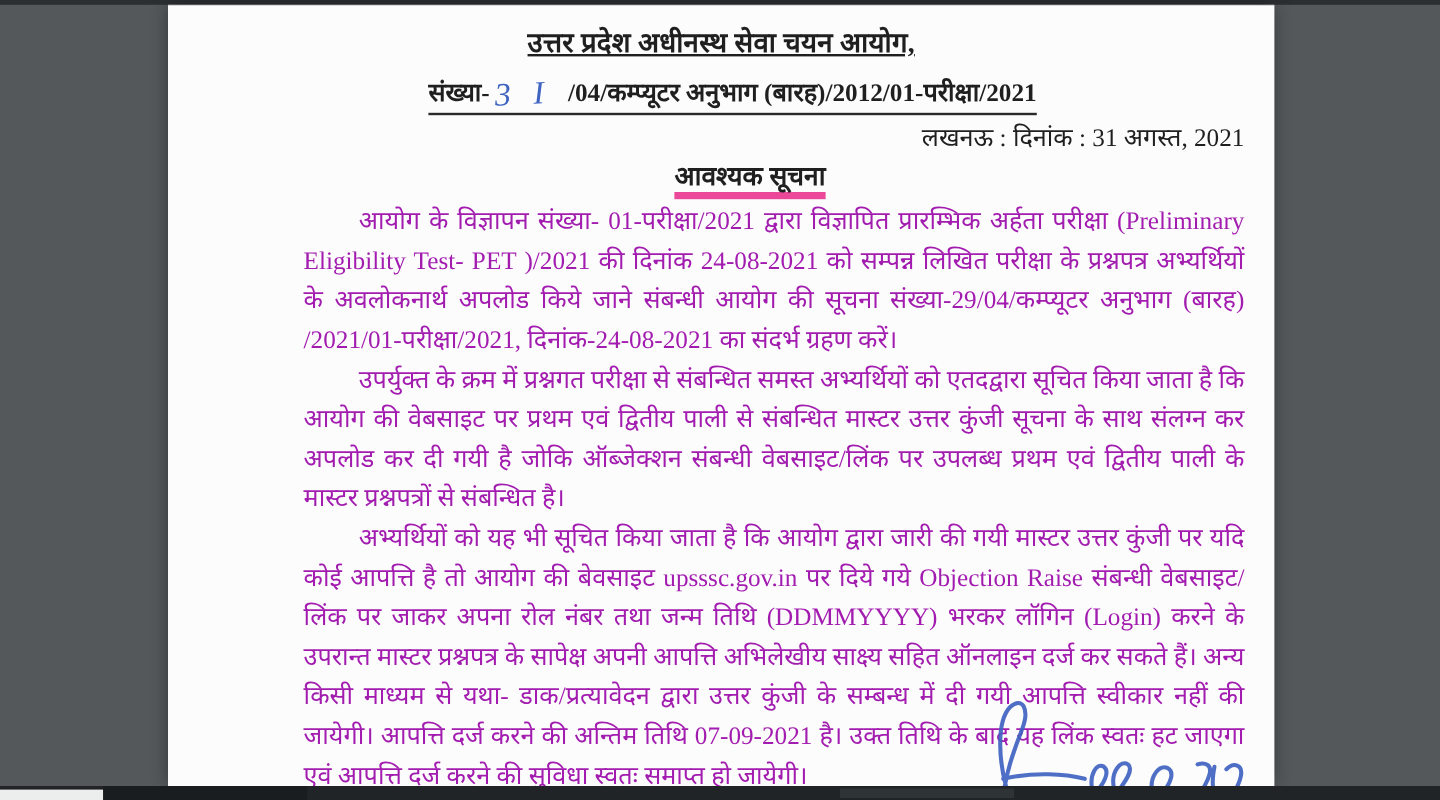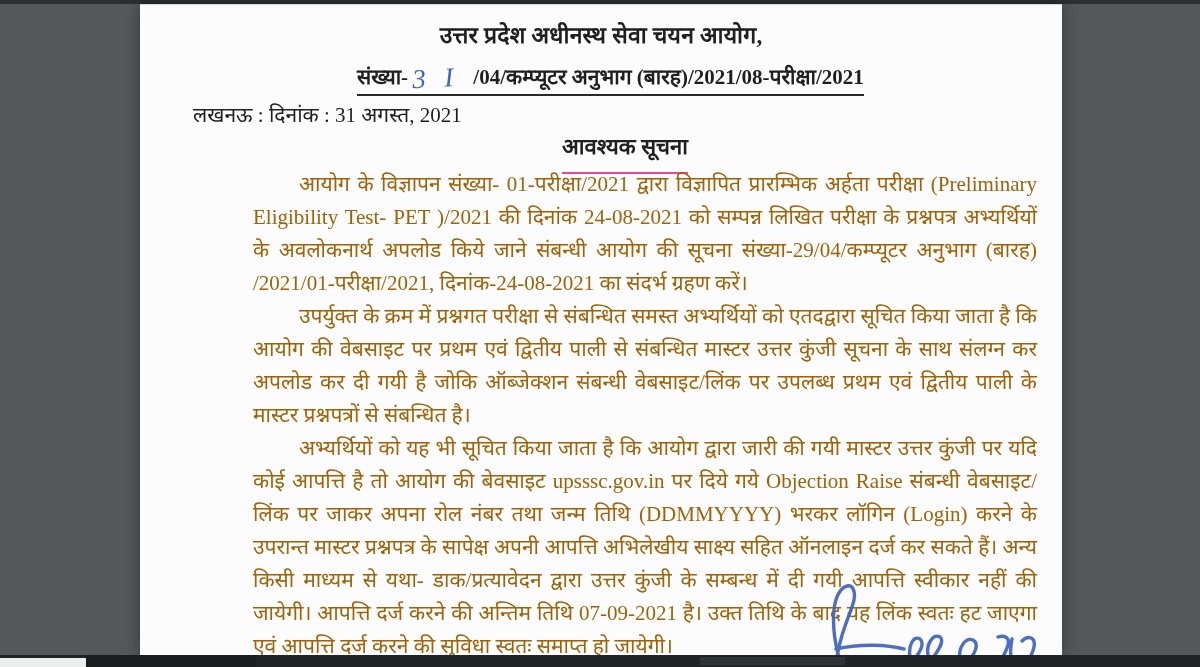--- a/index.html
+++ b/index.html
@@ -31,21 +31,21 @@
     color: #1f1f1f;
     overflow: hidden;
   }
   .paper-inner {
     position: absolute;
     left: 113px;
     right: 25px;
     top: 14px;
   }
   .org-header { text-align: center; font-weight: bold; font-size: 23px; line-height: 35px; letter-spacing: 0.2px; margin-left: -88px; }
-  .org-line { white-space: nowrap; }
+  .org-line { white-space: nowrap; text-decoration: underline; }
   .ref-line {
     margin-top: 7px;
     font-size: 21px;
     font-weight: bold;
     padding-left: 104px;
     line-height: 30px;
   }
   .ref-underline {
     display: inline-block;
     border-bottom: 2px solid #2a2a2a;
@@ -55,45 +55,45 @@
     display: inline-block;
     color: #3f63c1;
     font-size: 27px;
     font-weight: normal;
     letter-spacing: 6px;
     transform: rotate(-3deg) translateY(3px);
     margin: 0 14px 0 4px;
     font-style: italic;
   }
   .date-line {
-    text-align: left;
+    text-align: right;
     font-size: 21px;
     margin-top: 4px;
     margin-left: -60px;
     line-height: 30px;
   }
   .notice-title {
     text-align: center;
     font-size: 22px;
     font-weight: bold;
     margin-top: 2px;
     margin-left: -40px;
     line-height: 30px;
   }
   .notice-title span {
-    border-bottom: 2px solid #ec4899;
-    padding-bottom: 13px;
+    border-bottom: 6px solid #ec4899;
+    padding-bottom: 1px;
   }
   .body-text { margin-top: 6px; }
   .body-text p {
     font-size: 21px;
     line-height: 33px;
     text-align: justify;
     text-indent: 46px;
-    color: #a16207;
+    color: #a21caf;
   }
   .signature {
     position: absolute;
     right: 10px;
     bottom: -12px;
     width: 260px;
     height: 90px;
   }
   .bottom-bar {
     position: absolute;
@@ -128,21 +128,21 @@
 
   <div class="paper">
     <div class="paper-inner">
 
       <div class="org-header">
         <div class="org-line">उत्तर प्रदेश अधीनस्थ सेवा चयन आयोग,</div>
       </div>
 
       <div class="ref-line">
         <span class="ref-underline">
-          <span>संख्या-</span><span class="handwritten-no">3 I</span><span>/04/कम्प्यूटर अनुभाग (बारह)/2021/08-परीक्षा/2021</span>
+          <span>संख्या-</span><span class="handwritten-no">3 I</span><span>/04/कम्प्यूटर अनुभाग (बारह)/2012/01-परीक्षा/2021</span>
         </span>
       </div>
 
       <div class="date-line">लखनऊ :  दिनांक :  31 अगस्त, 2021</div>
 
       <div class="notice-title">
         <span>आवश्यक सूचना</span>
       </div>
 
       <div class="body-text">

